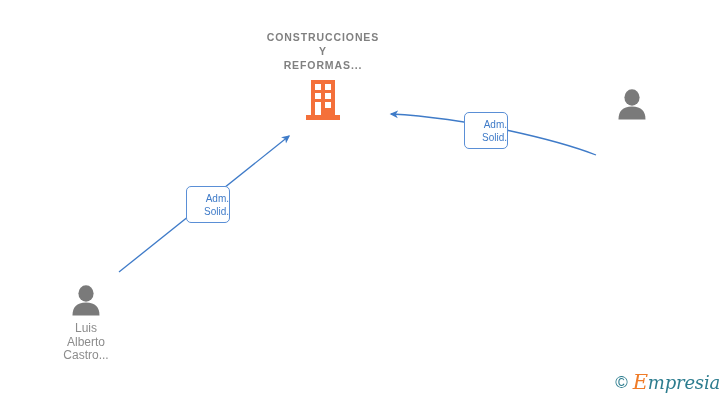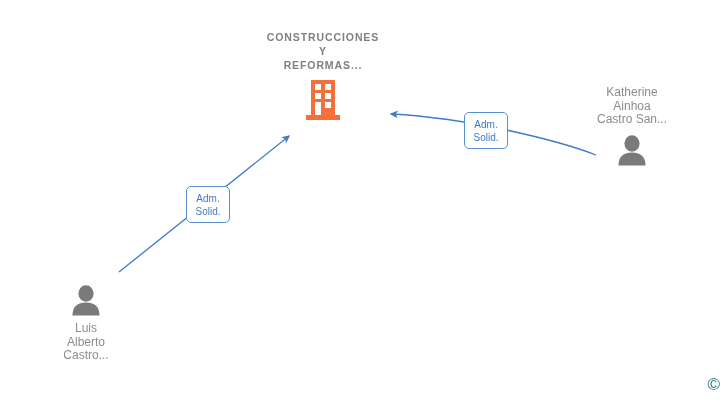--- a/index.html
+++ b/index.html
@@ -88,21 +88,21 @@
   .rel-label {
     position: absolute;
     box-sizing: border-box;
     width: 44px;
     height: 37px;
     background: #ffffff;
     border: 1.4px solid #5a8fd6;
     border-radius: 5px;
     display: flex;
     flex-direction: column;
-    align-items: center;
+    align-items: flex-end;
     justify-content: center;
     color: #3f7bc8;
     font-size: 10px;
     line-height: 13px;
   }
   .rel-label.pos-left {
     left: 186px;
     top: 186px;
   }
   .rel-label.pos-right {
@@ -186,38 +186,36 @@
         <ellipse cx="17" cy="8.5" rx="7.6" ry="8.3" fill="#7a7a7a"></ellipse>
         <path d="M17,17.5 C26.5,17.5 30.5,22.3 30.5,30.5 L3.5,30.5 C3.5,22.3 7.5,17.5 17,17.5 Z" fill="#7a7a7a"></path>
       </svg>
     </div>
     <div class="person-label">Luis
 Alberto
 Castro...</div>
   </div>
 
   <div class="person-node right">
-    <div class="person-label">Katherine
-Ainhoa
-Castro San...</div>
     <div class="person-icon-wrap">
       <svg width="34" height="31" viewBox="0 0 34 31" xmlns="http://www.w3.org/2000/svg">
         <ellipse cx="17" cy="8.5" rx="7.6" ry="8.3" fill="#7a7a7a"></ellipse>
         <path d="M17,17.5 C26.5,17.5 30.5,22.3 30.5,30.5 L3.5,30.5 C3.5,22.3 7.5,17.5 17,17.5 Z" fill="#7a7a7a"></path>
       </svg>
     </div>
   </div>
 
   <div class="rel-label pos-left">
     <span>Adm.</span>
     <span>Solid.</span>
   </div>
 
   <div class="rel-label pos-right">
     <span>Adm.</span>
     <span>Solid.</span>
   </div>
 
   <div class="watermark">
     <span class="wm-copy">©</span>
+    <span class="wm-text"><span class="wm-cap">E</span><span>mpresia</span></span>
   </div>
 
 </div>
 
 </body></html>

